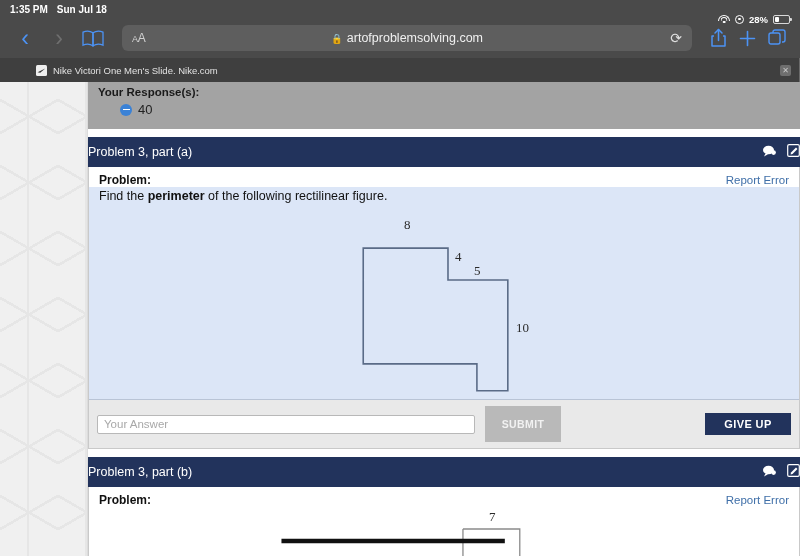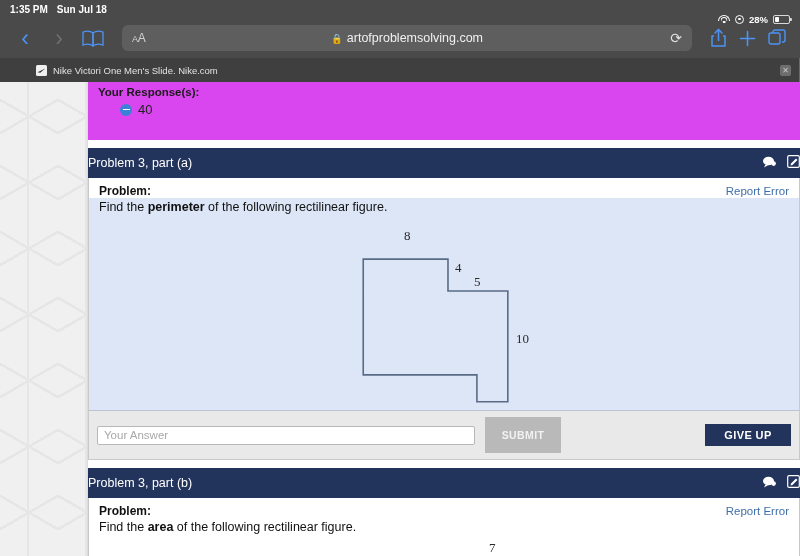--- a/index.html
+++ b/index.html
@@ -117,21 +117,21 @@
     border-right: 1px solid #dcdcdc;
     background-image:
       linear-gradient(30deg, transparent 47%, #e6e6e6 47%, #e6e6e6 50%, transparent 50%),
       linear-gradient(-30deg, transparent 47%, #e6e6e6 47%, #e6e6e6 50%, transparent 50%),
       linear-gradient(90deg, transparent 47%, #e6e6e6 47%, #e6e6e6 50%, transparent 50%);
     background-size: 58px 66px;
   }
   .content { flex: 1; background: #ffffff; position: relative; }
 
   .prev-response {
-    background: #d946ef; padding: 4px 0 23px 10px;
+    background: #a3a3a3; padding: 4px 0 12px 10px;
   }
   .pr-title { font-size: 11.5px; font-weight: bold; color: #1a1a1a; }
   .pr-row { display: flex; align-items: center; gap: 6px; margin: 4px 0 0 22px; }
   .pr-icon {
     width: 12px; height: 12px; border-radius: 50%; background: #3b82d6;
     position: relative; flex-shrink: 0;
   }
   .pr-icon::before {
     content: ""; position: absolute; left: 2.5px; top: 5.5px;
     width: 7px; height: 1.4px; background: #ffffff;
@@ -347,23 +347,20 @@
             </svg>
           </span>
         </span>
       </div>
 
       <div class="card-body">
         <div class="prob-top">
           <span class="prob-label">Problem:</span>
           <span class="report">Report Error</span>
         </div>
-        <div class="prob-text" style="background:#fff;">
-          <span>Find the </span><b>area</b><span> of the following rectilinear figure.</span>
-        </div>
 
         <div class="figwrap" style="height:56px; background:#fff;">
           <svg width="100%" height="56" viewBox="0 0 712 56">
             <path d="M375,22 L432,22 L432,56" fill="none" stroke="#8a8a8a" stroke-width="1.3"></path>
             <path d="M375,22 L375,56" fill="none" stroke="#8a8a8a" stroke-width="1.3"></path>
             <line x1="193" y1="34" x2="417" y2="34" stroke="#111" stroke-width="4.5"></line>
           </svg>
           <span class="fig-label" style="left:400px; top:2px;">7</span>
         </div>
       </div>

